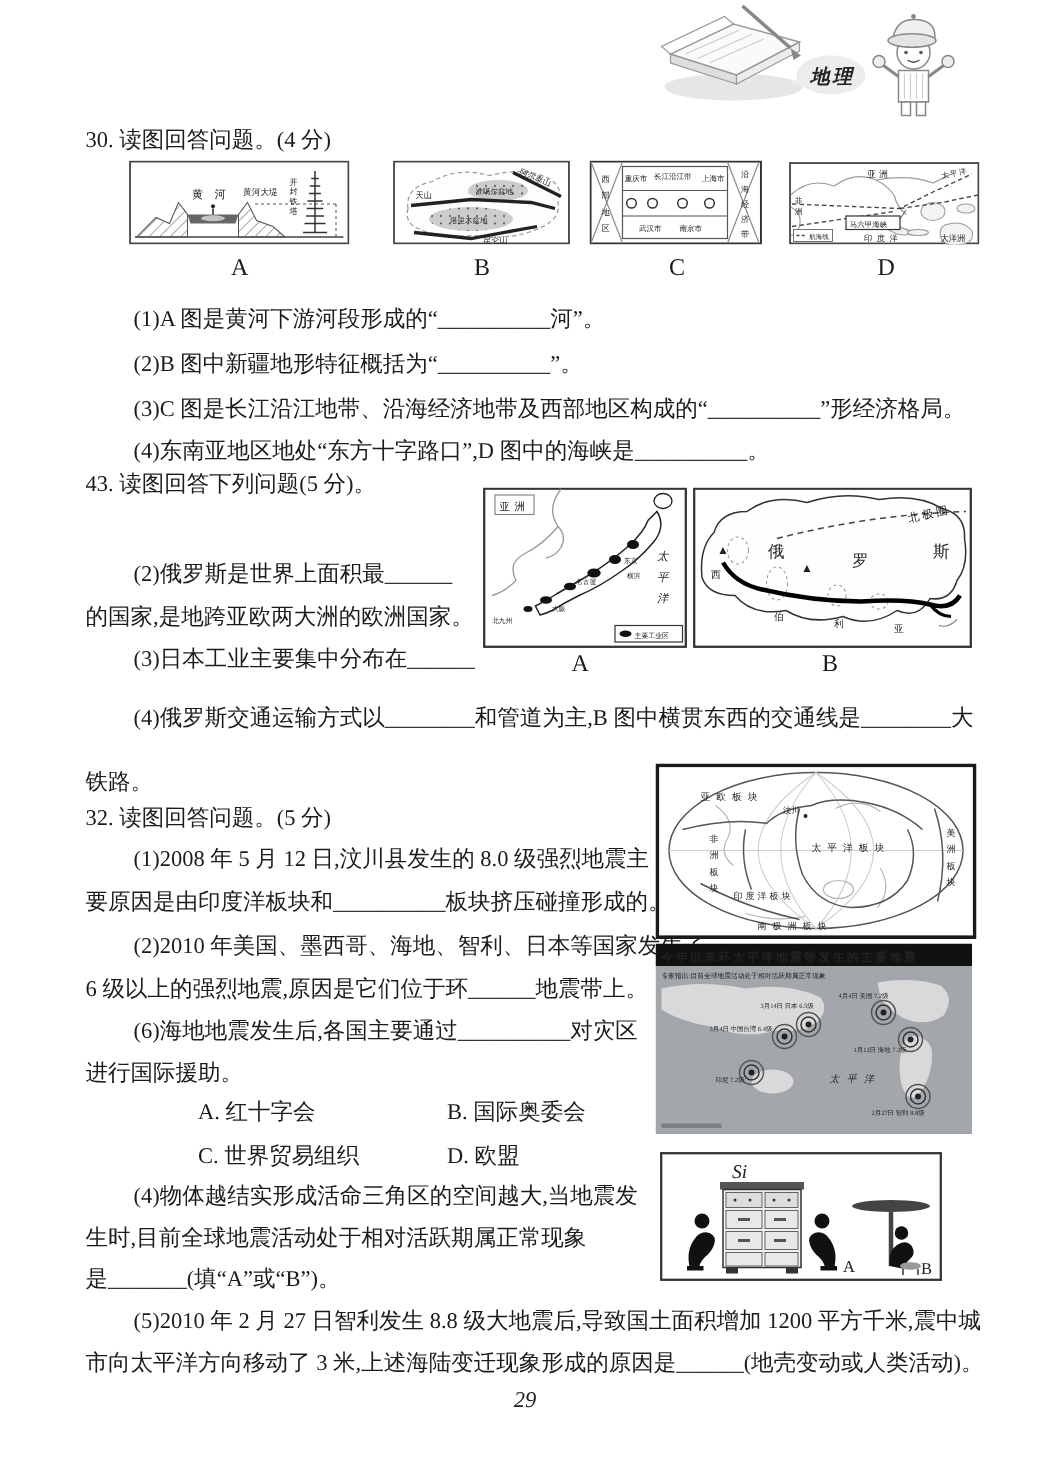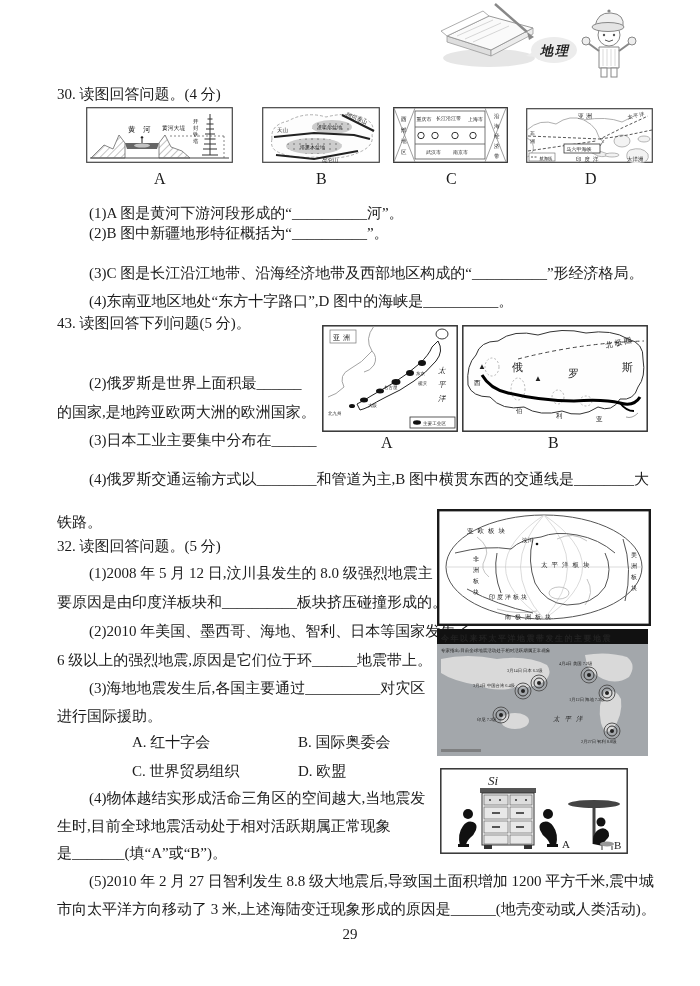--- a/index.html
+++ b/index.html
@@ -6,21 +6,21 @@
   .page{position:relative;width:700px;height:986px;background:#ffffff;overflow:hidden;
         font-family:"Liberation Serif","DejaVu Serif",serif;color:#1b1b1b;}
   .t{position:absolute;left:57px;margin:0;font-size:15px;line-height:20px;white-space:nowrap;color:#1b1b1b;}
   .ind{left:89px;}
   .opt1{left:132px;}
   .opt2{left:298px;}
   .figlab{position:absolute;margin:0;font-size:16px;color:#1b1b1b;}
   .fig{position:absolute;}
   .fig svg{display:block;}
   svg text{font-family:"Liberation Serif","DejaVu Serif",serif;fill:#222;}
-  .pageno{position:absolute;left:0;top:926px;width:100%;text-align:center;margin:0;font-size:15px;color:#222;}
+  .pageno{position:absolute;left:0;top:926px;width:100%;text-align:center;margin:0;font-size:15px;color:#222;font-style:italic;}
 </style>
 </head>
 <body>
 
 <div class="page">
 
   <div class="fig" style="left:437px;top:2px">
     <svg width="226" height="80" viewBox="0 0 226 80">
       <g>
         <ellipse cx="52" cy="56" rx="46" ry="9" fill="#e6e6e6"></ellipse>
@@ -175,21 +175,21 @@
       <text x="13.5" y="51.5" font-size="4.3">航海线</text>
     </svg>
   </div>
 
   <p class="figlab" style="left:154px;top:170px">A</p>
   <p class="figlab" style="left:316px;top:170px">B</p>
   <p class="figlab" style="left:446px;top:170px">C</p>
   <p class="figlab" style="left:585px;top:170px">D</p>
 
   <p class="t ind" style="top:203px">(1)A 图是黄河下游河段形成的“__________河”。</p>
-  <p class="t ind" style="top:223px">(2)B 图中新疆地形特征概括为“__________”。</p>
+  <p class="t ind" style="top:233px">(2)B 图中新疆地形特征概括为“__________”。</p>
   <p class="t ind" style="top:263px">(3)C 图是长江沿江地带、沿海经济地带及西部地区构成的“__________”形经济格局。</p>
   <p class="t ind" style="top:291px">(4)东南亚地区地处“东方十字路口”,D 图中的海峡是__________。</p>
 
   <p class="t" style="top:313px">43. 读图回答下列问题(5 分)。</p>
   <p class="t ind" style="top:373px">(2)俄罗斯是世界上面积最______</p>
   <p class="t" style="top:402px">的国家,是地跨亚欧两大洲的欧洲国家。</p>
   <p class="t ind" style="top:430px">(3)日本工业主要集中分布在______</p>
   <p class="t ind" style="top:469px">(4)俄罗斯交通运输方式以________和管道为主,B 图中横贯东西的交通线是________大</p>
   <p class="t" style="top:512px">铁路。</p>
 
@@ -252,21 +252,21 @@
   </div>
 
   <p class="figlab" style="left:381px;top:434px">A</p>
   <p class="figlab" style="left:548px;top:434px">B</p>
 
   <p class="t" style="top:536px">32. 读图回答问题。(5 分)</p>
   <p class="t ind" style="top:563px">(1)2008 年 5 月 12 日,汶川县发生的 8.0 级强烈地震主</p>
   <p class="t" style="top:592px">要原因是由印度洋板块和__________板块挤压碰撞形成的。</p>
   <p class="t ind" style="top:621px">(2)2010 年美国、墨西哥、海地、智利、日本等国家发生了</p>
   <p class="t" style="top:650px">6 级以上的强烈地震,原因是它们位于环______地震带上。</p>
-  <p class="t ind" style="top:678px">(3)海地地震发生后,各国主要通过__________对灾区</p>
+  <p class="t ind" style="top:678px">(6)海地地震发生后,各国主要通过__________对灾区</p>
   <p class="t" style="top:706px">进行国际援助。</p>
   <p class="t opt1" style="top:732px">A. 红十字会</p>
   <p class="t opt2" style="top:732px">B. 国际奥委会</p>
   <p class="t opt1" style="top:761px">C. 世界贸易组织</p>
   <p class="t opt2" style="top:761px">D. 欧盟</p>
   <p class="t ind" style="top:788px">(4)物体越结实形成活命三角区的空间越大,当地震发</p>
   <p class="t" style="top:816px">生时,目前全球地震活动处于相对活跃期属正常现象</p>
   <p class="t" style="top:843px">是_______(填“A”或“B”)。</p>
   <p class="t ind" style="top:871px">(5)2010 年 2 月 27 日智利发生 8.8 级大地震后,导致国土面积增加 1200 平方千米,震中城</p>
   <p class="t" style="top:899px">市向太平洋方向移动了 3 米,上述海陆变迁现象形成的原因是______(地壳变动或人类活动)。</p>

